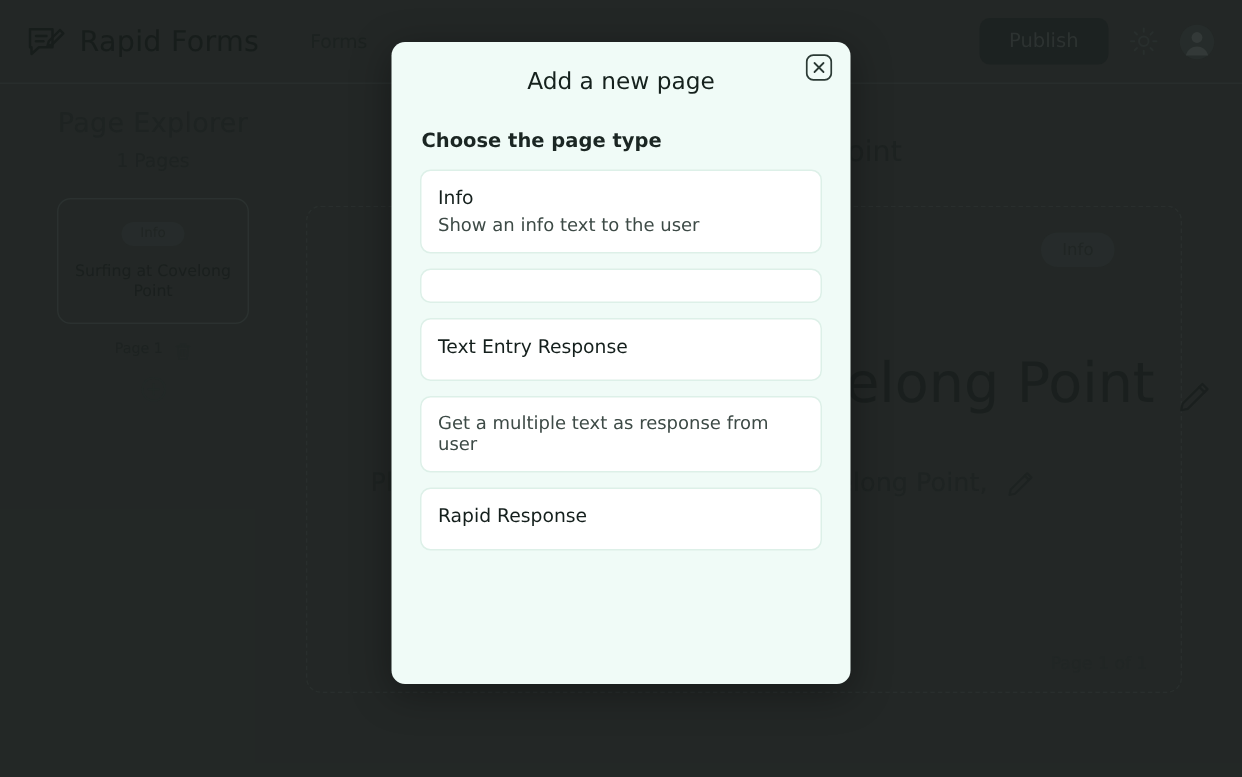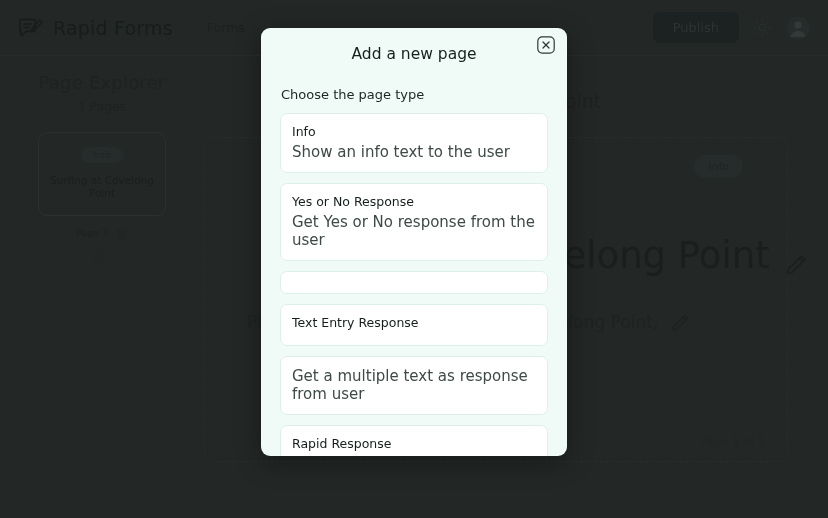--- a/index.html
+++ b/index.html
@@ -146,34 +146,35 @@
     color: #15211d;
     padding-top: 17px;
   }
   .modal-close {
     position: absolute; top: 36px; left: 537px;
     width: 18px; height: 18px;
   }
   .modal-subtitle {
     font-size: 13px; color: #1b2623;
     padding: 24px 0 0 20px;
+    font-weight: bold;
   }
   .options { padding: 11px 19px 0 19px; }
   .option-card {
     background: #ffffff;
     border: 1px solid #ddf0e8;
     border-radius: 7px;
     padding: 10px 11px 11px 11px;
     margin-bottom: 10px;
   }
   .option-title {
     font-size: 12.5px; color: #141f1c; margin-bottom: 4px;
   }
   .option-desc {
-    font-size: 15px; color: #3d4a46;
+    font-size: 12px; color: #3d4a46;
   }
 </style>
 </head>
 <body>
 
 <div id="app-backdrop">
 
   <div class="app-header">
     <div class="brand">
       <span class="brand-icon">
@@ -275,24 +276,20 @@
 <div class="modal">
   <div class="modal-title">Add a new page</div>
   <div class="modal-subtitle">Choose the page type</div>
 
   <div class="options">
     <div class="option-card">
       <div class="option-title">Info</div>
       <div class="option-desc">Show an info text to the user</div>
     </div>
     <div class="option-card">
-      <div class="option-title">Yes or No Response</div>
-      <div class="option-desc">Get Yes or No response from the user</div>
-    </div>
-    <div class="option-card">
     </div>
     <div class="option-card">
       <div class="option-title">Text Entry Response</div>
     </div>
     <div class="option-card">
       <div class="option-desc">Get a multiple text as response from user</div>
     </div>
     <div class="option-card">
       <div class="option-title">Rapid Response</div>
     </div>

